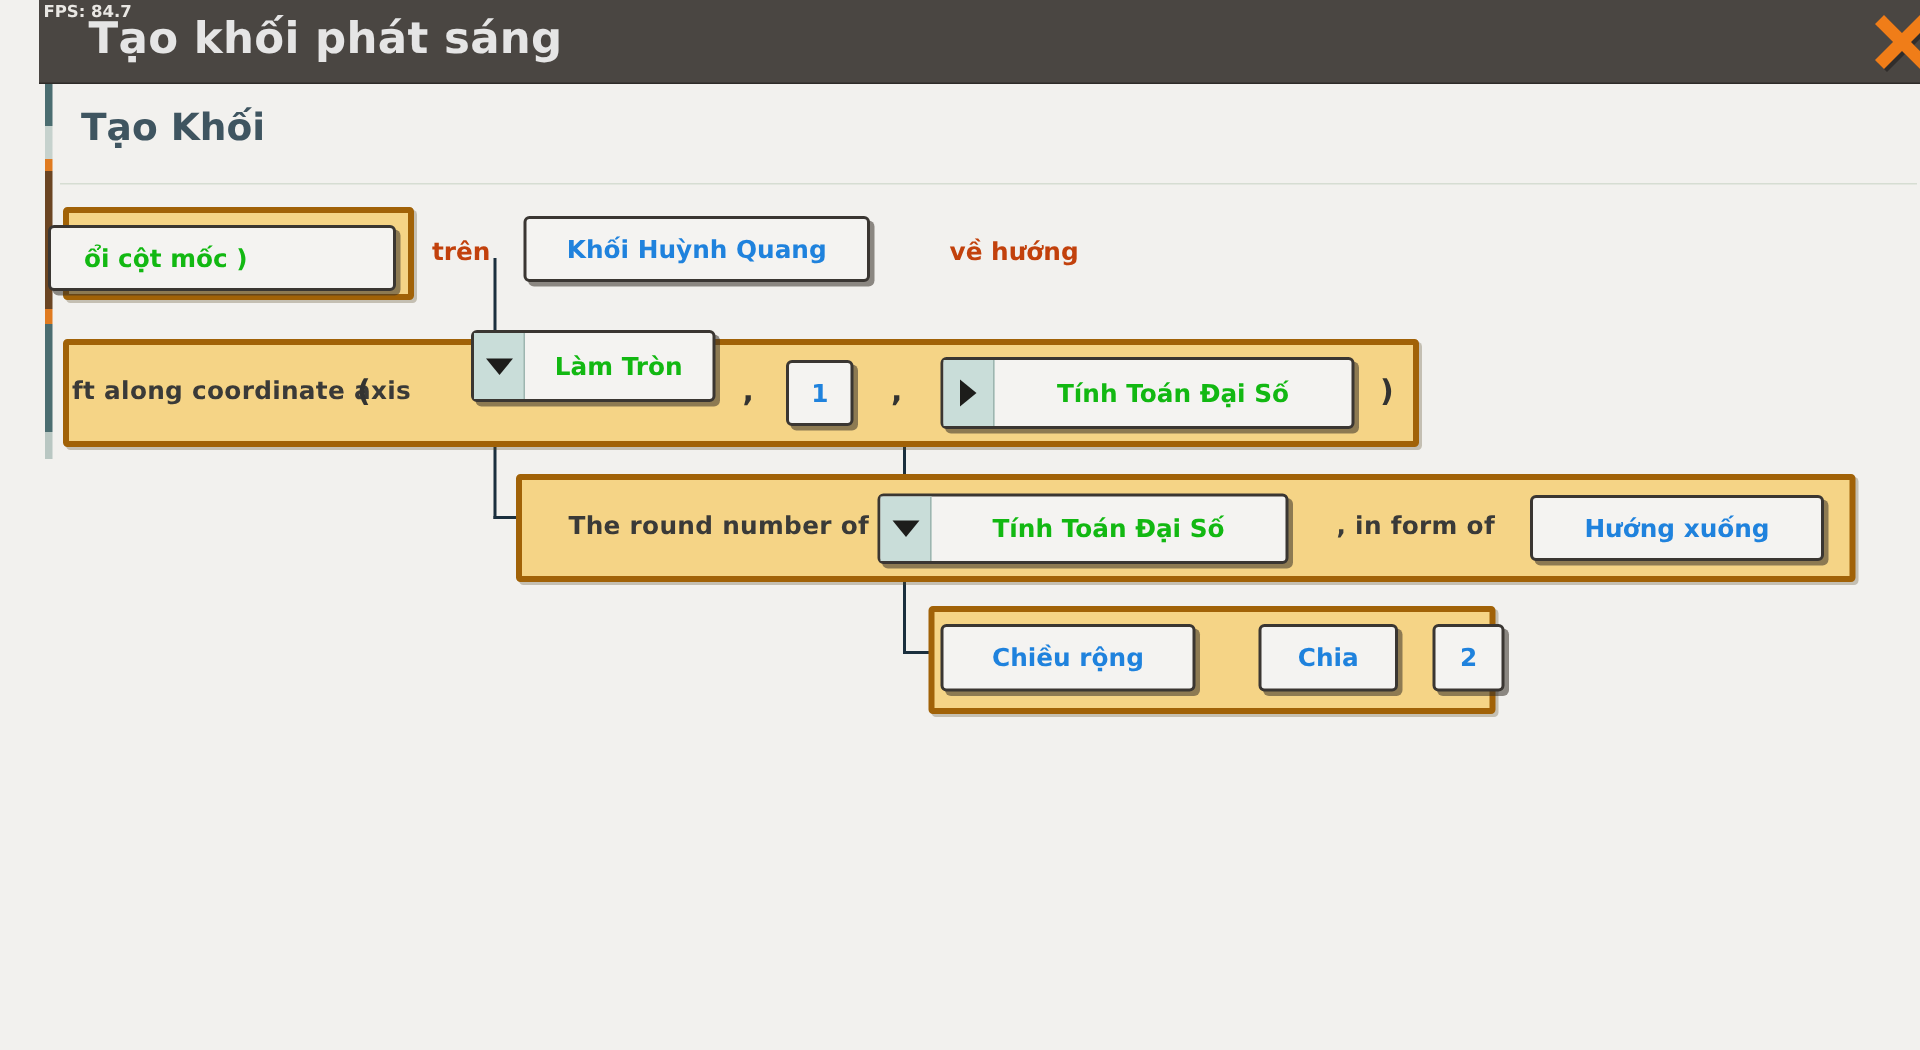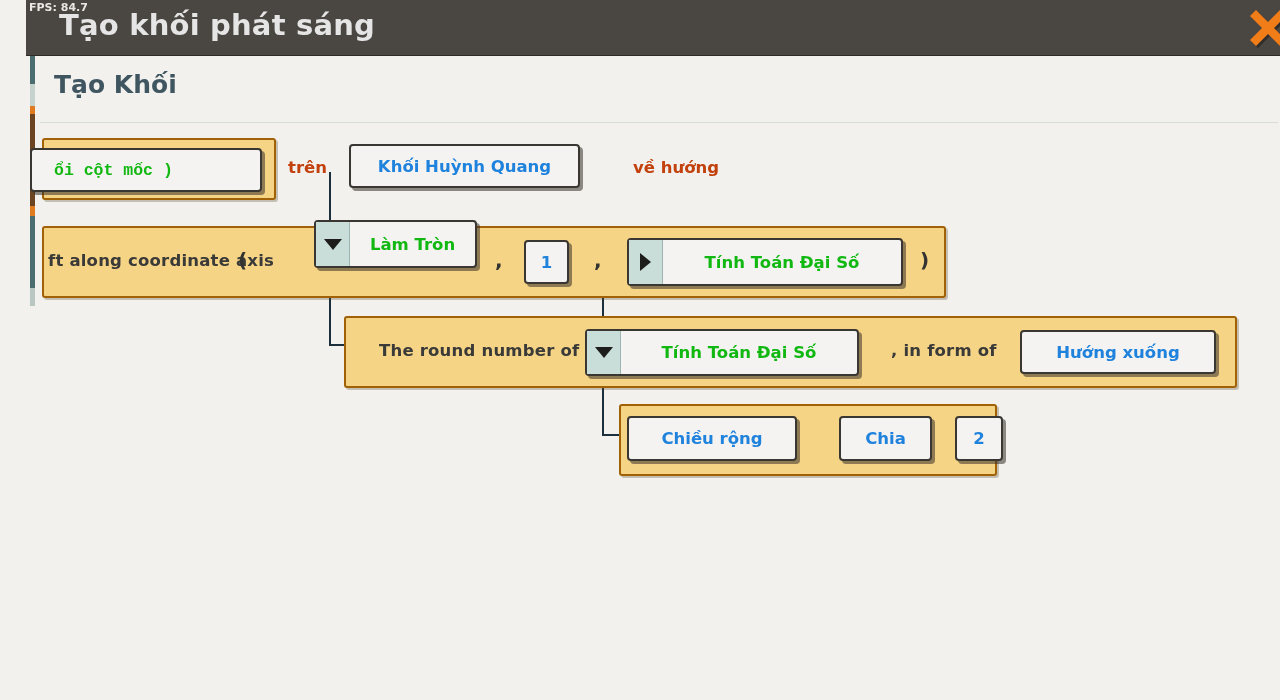--- a/index.html
+++ b/index.html
@@ -115,26 +115,25 @@
     position: absolute;
     left: 12px; top: 124px;
     width: 1268px; height: 560px;
     background: #f2f1ee;
   }
 
   
   .stmt {
     position: absolute;
     background: #f5d486;
-    border: 2px solid #a16207;
+    border: 4px solid #a16207;
     border-radius: 3px;
     box-shadow: 2px 2px 0 rgba(90,75,40,.30);
     display: flex;
     align-items: center;
-    font-family: Liberation Mono, monospace;
   }
 
   .lbl {
     font-size: 16.5px;
     font-weight: bold;
     color: #3a3a38;
     white-space: nowrap;
     letter-spacing: .2px;
   }
   .lbl-plain {

